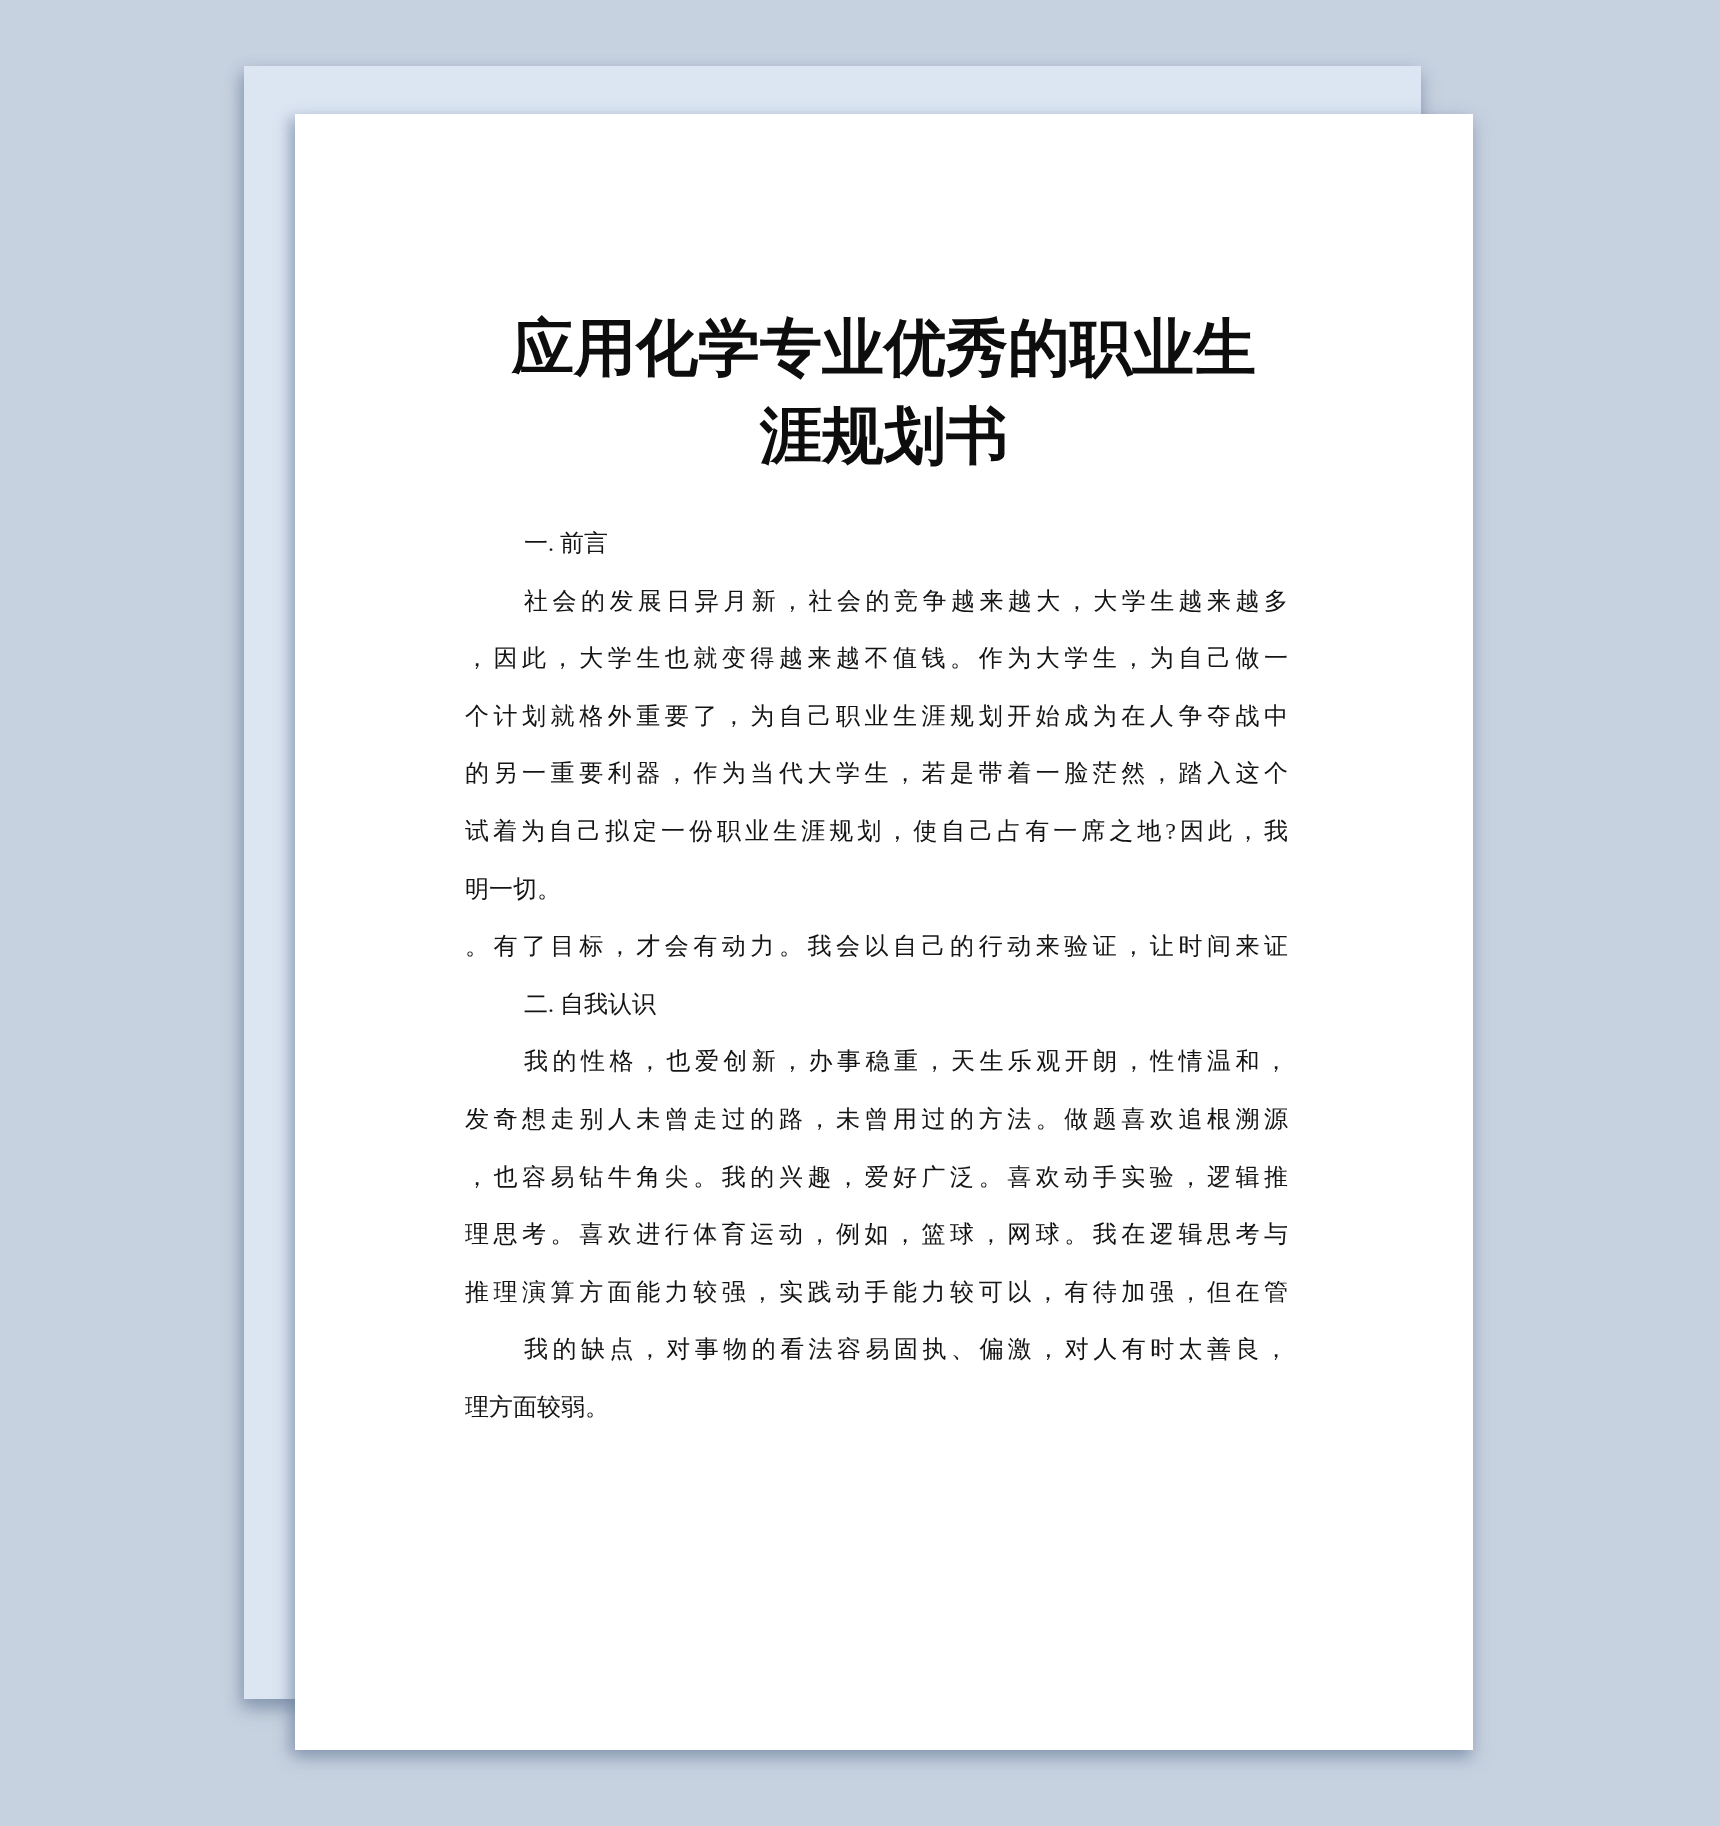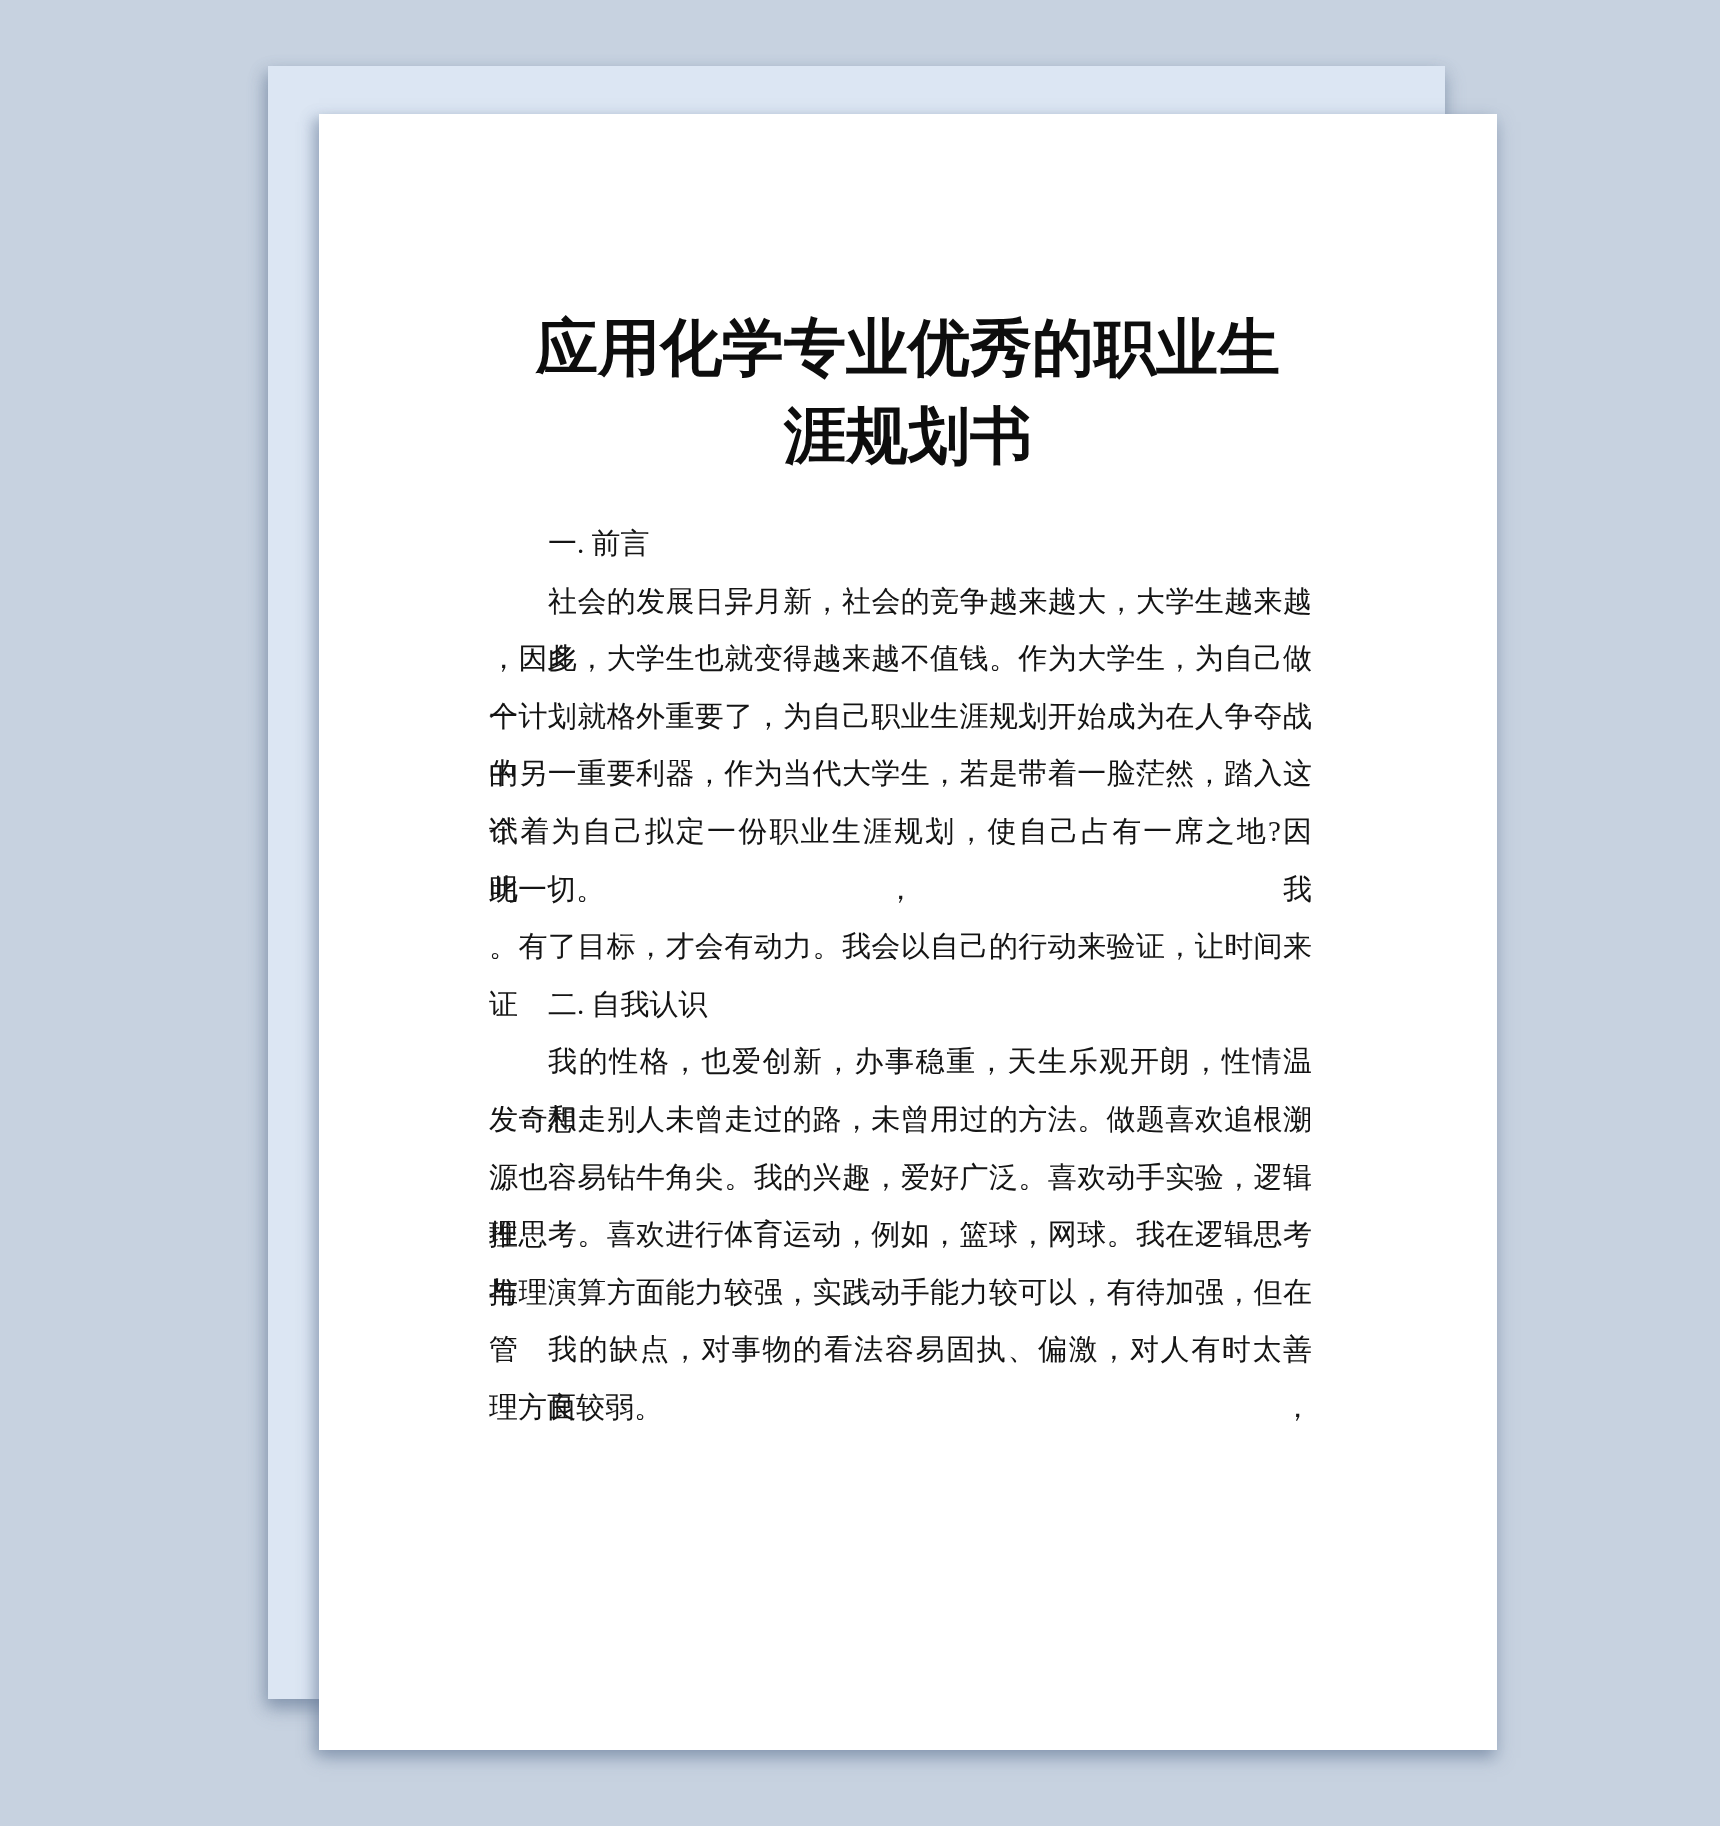--- a/index.html
+++ b/index.html
@@ -3,21 +3,21 @@
 <meta charset="utf-8">
 <style>
   html, body { margin: 0; padding: 0; }
   body {
     width: 1720px; height: 1826px;
     overflow: hidden;
     position: relative;
     font-family: "Liberation Serif", "DejaVu Serif", serif;
     background: #c7d2e0;
   }
-  .stage { position: absolute; inset: 0; margin-left: 24px; }
+  .stage { position: absolute; inset: 0; }
 
   .back-page {
     position: absolute;
     left: 244px; top: 66px;
     width: 1177px; height: 1633px;
     background: #dce6f3;
     box-shadow: -3px 6px 14px rgba(104, 124, 153, 0.45),
                 0 10px 18px rgba(104, 124, 153, 0.45);
   }
 
@@ -41,21 +41,21 @@
     line-height: 88px;
     letter-spacing: 0;
     color: #0d0d0d;
   }
 
   .doc-body {
     position: absolute;
     left: 170px;
     top: 401px;
     width: 823px;
-    font-size: 29px;
+    font-size: 24px;
     color: #141414;
   }
   .text-line {
     height: 57.6px;
     line-height: 57.6px;
     white-space: nowrap;
     text-align: left;
   }
   .text-line.justify {
     white-space: normal;

